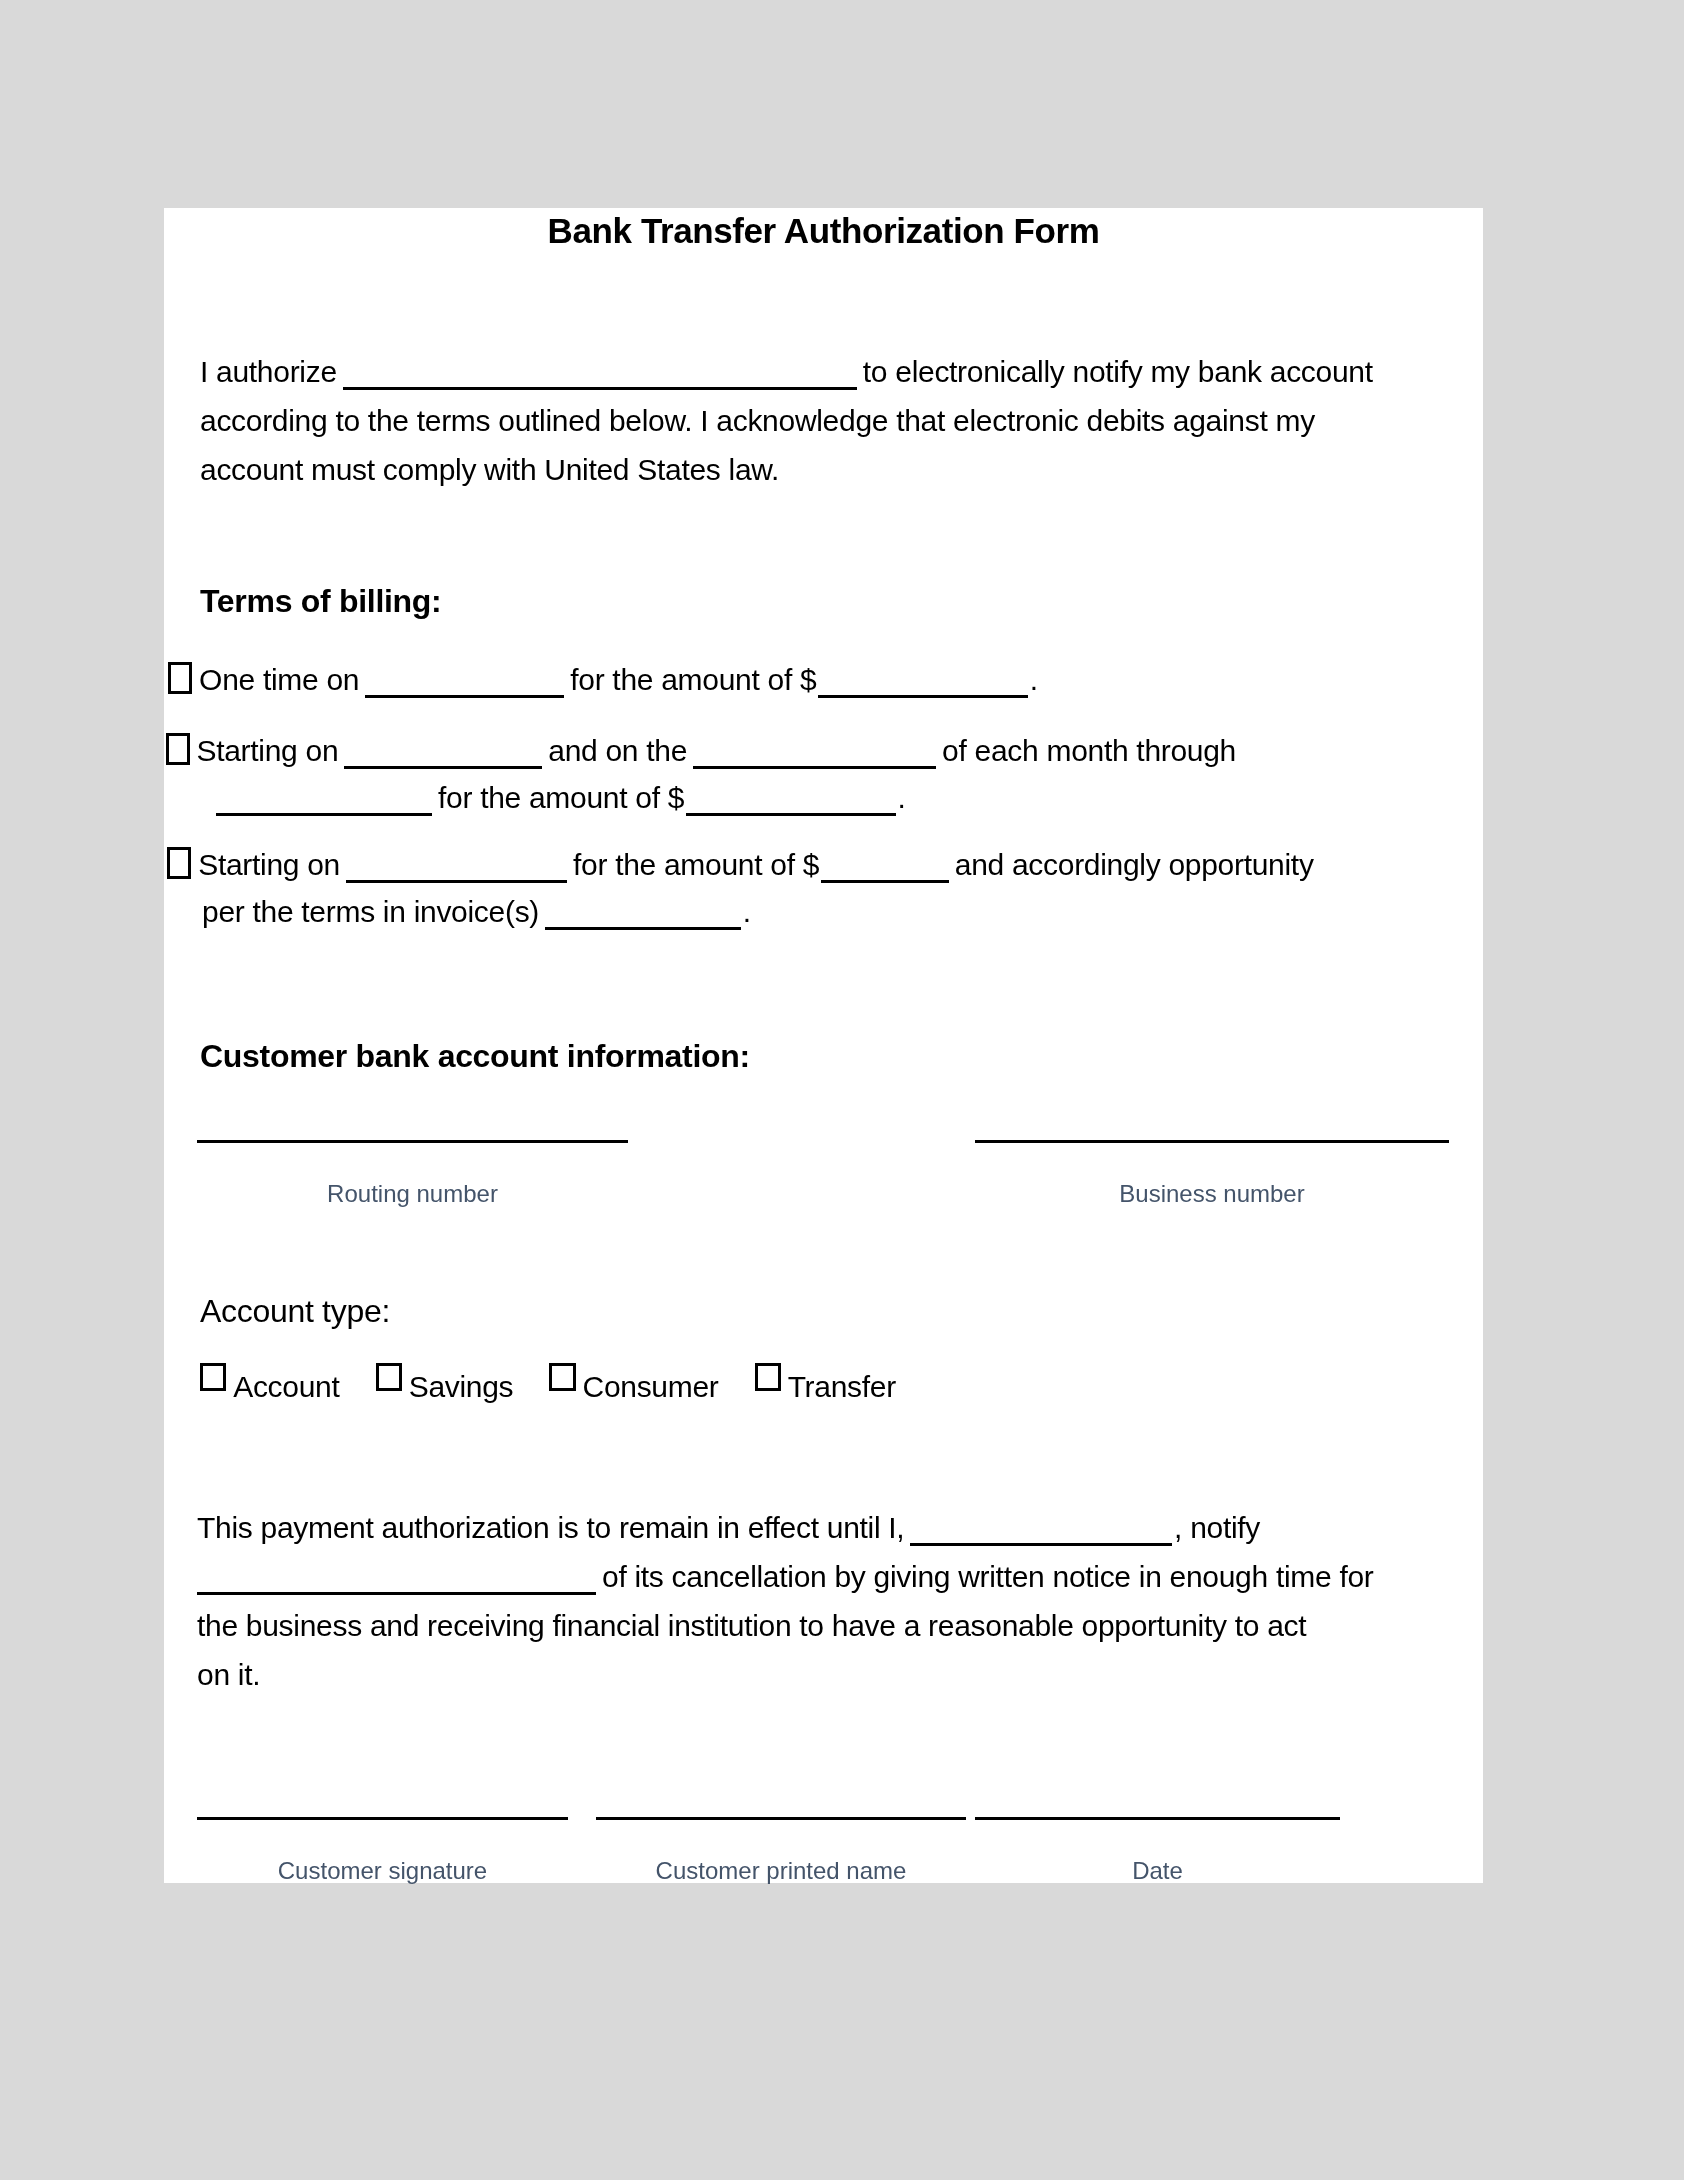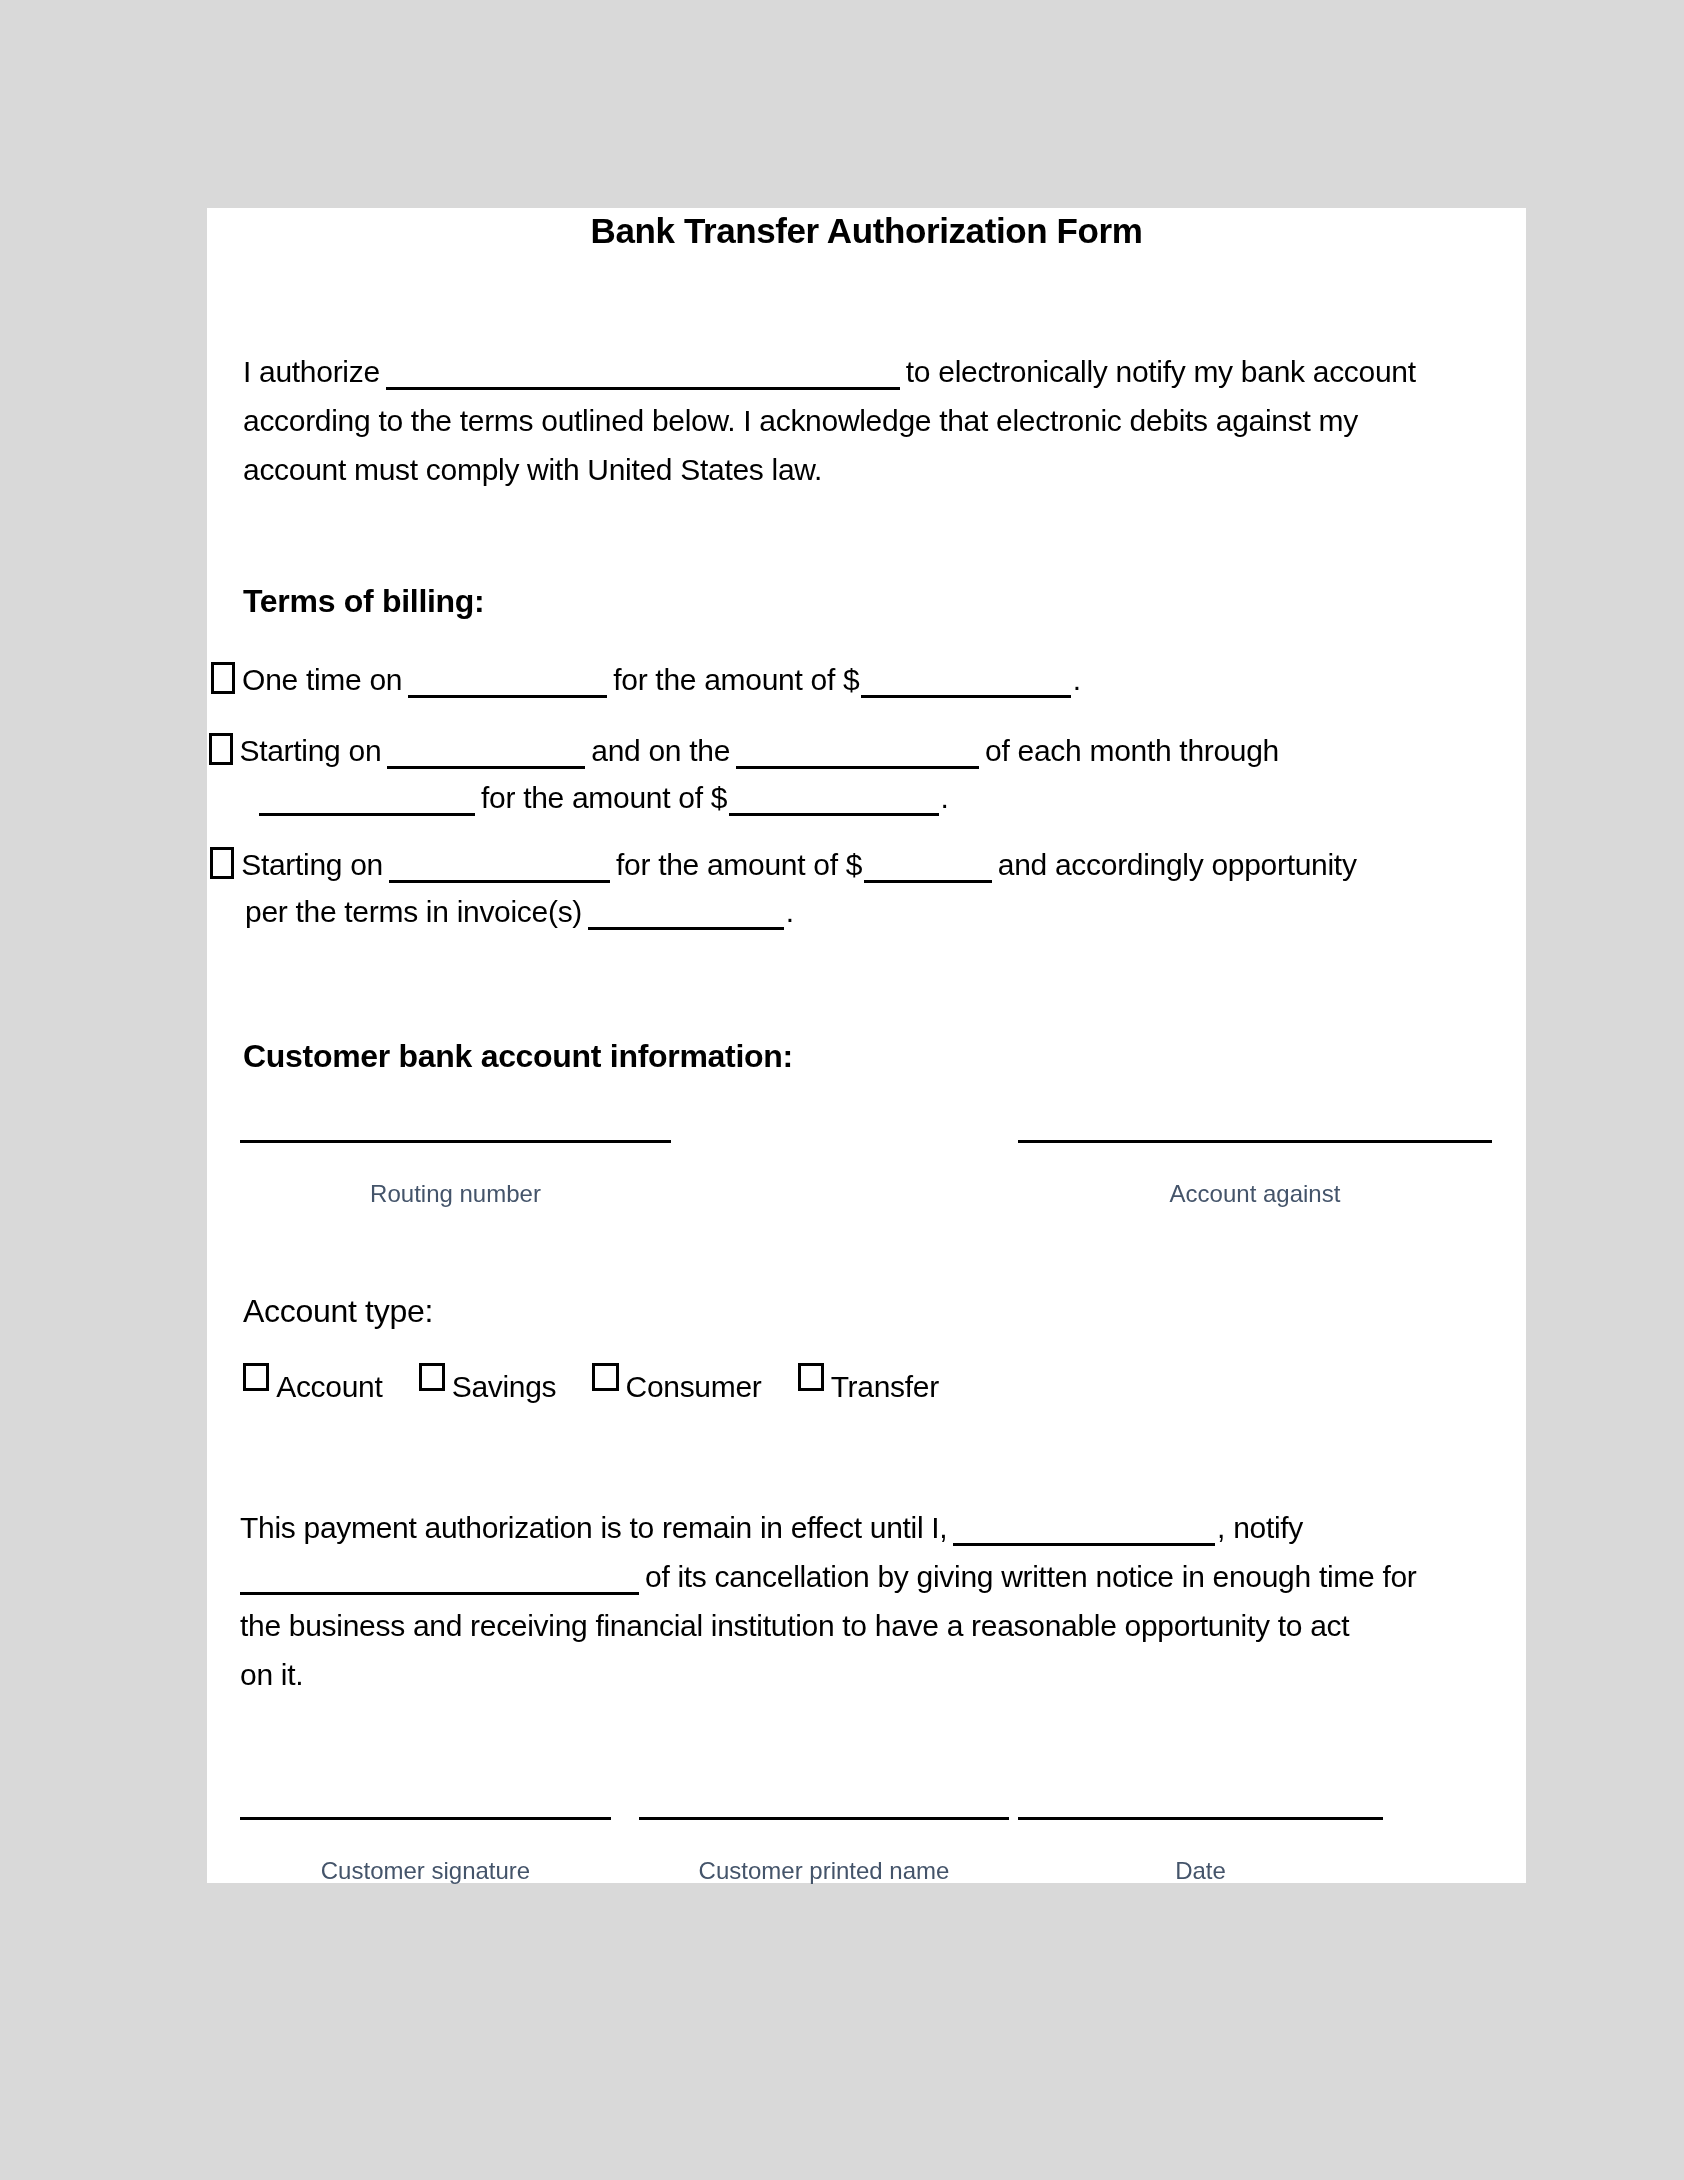--- a/index.html
+++ b/index.html
@@ -8,21 +8,20 @@
     background:#d9d9d9;
     font-family:"Liberation Sans","DejaVu Sans",sans-serif;
     color:#000;
     position:relative;
     overflow:hidden;
   }
   .page{
     position:absolute;left:164px;top:208px;
     width:1319px;height:1675px;
     background:#ffffff;
-    margin-left:43px;
   }
   .abs{position:absolute;white-space:nowrap;}
   .body-text{font-size:30px;line-height:49px;letter-spacing:-0.3px;}
   .title{font-size:35px;font-weight:bold;line-height:41px;width:100%;text-align:center;letter-spacing:-0.4px;}
   .h{font-size:32px;font-weight:bold;letter-spacing:-0.3px;line-height:41px;}
   .h-reg{font-size:32px;font-weight:normal;letter-spacing:-0.3px;line-height:41px;}
   
   .bl{
     display:inline-block;height:34px;
     border-bottom:3.4px solid #000;
@@ -91,21 +90,21 @@
   </div>
 
   <div class="abs h" style="left:36px;top:828px;">Customer bank account information:</div>
 
   <div class="abs field" style="left:33px;top:932px;width:431px;">
     <div class="fline"></div>
     <div class="flabel">Routing number</div>
   </div>
   <div class="abs field" style="left:811px;top:932px;width:474px;">
     <div class="fline"></div>
-    <div class="flabel">Account against</div>
+    <div class="flabel">Business number</div>
   </div>
 
   <div class="abs h-reg" style="left:36px;top:1083px;">Account type:</div>
 
   <div class="abs body-text type-row" style="left:36px;top:1154px;">
     <span class="type-item"><span class="cb2"></span><span>Account</span></span>
     <span class="type-item"><span class="cb2"></span><span>Savings</span></span>
     <span class="type-item"><span class="cb2"></span><span>Consumer</span></span>
     <span class="type-item"><span class="cb2"></span><span>Transfer</span></span>
   </div>

